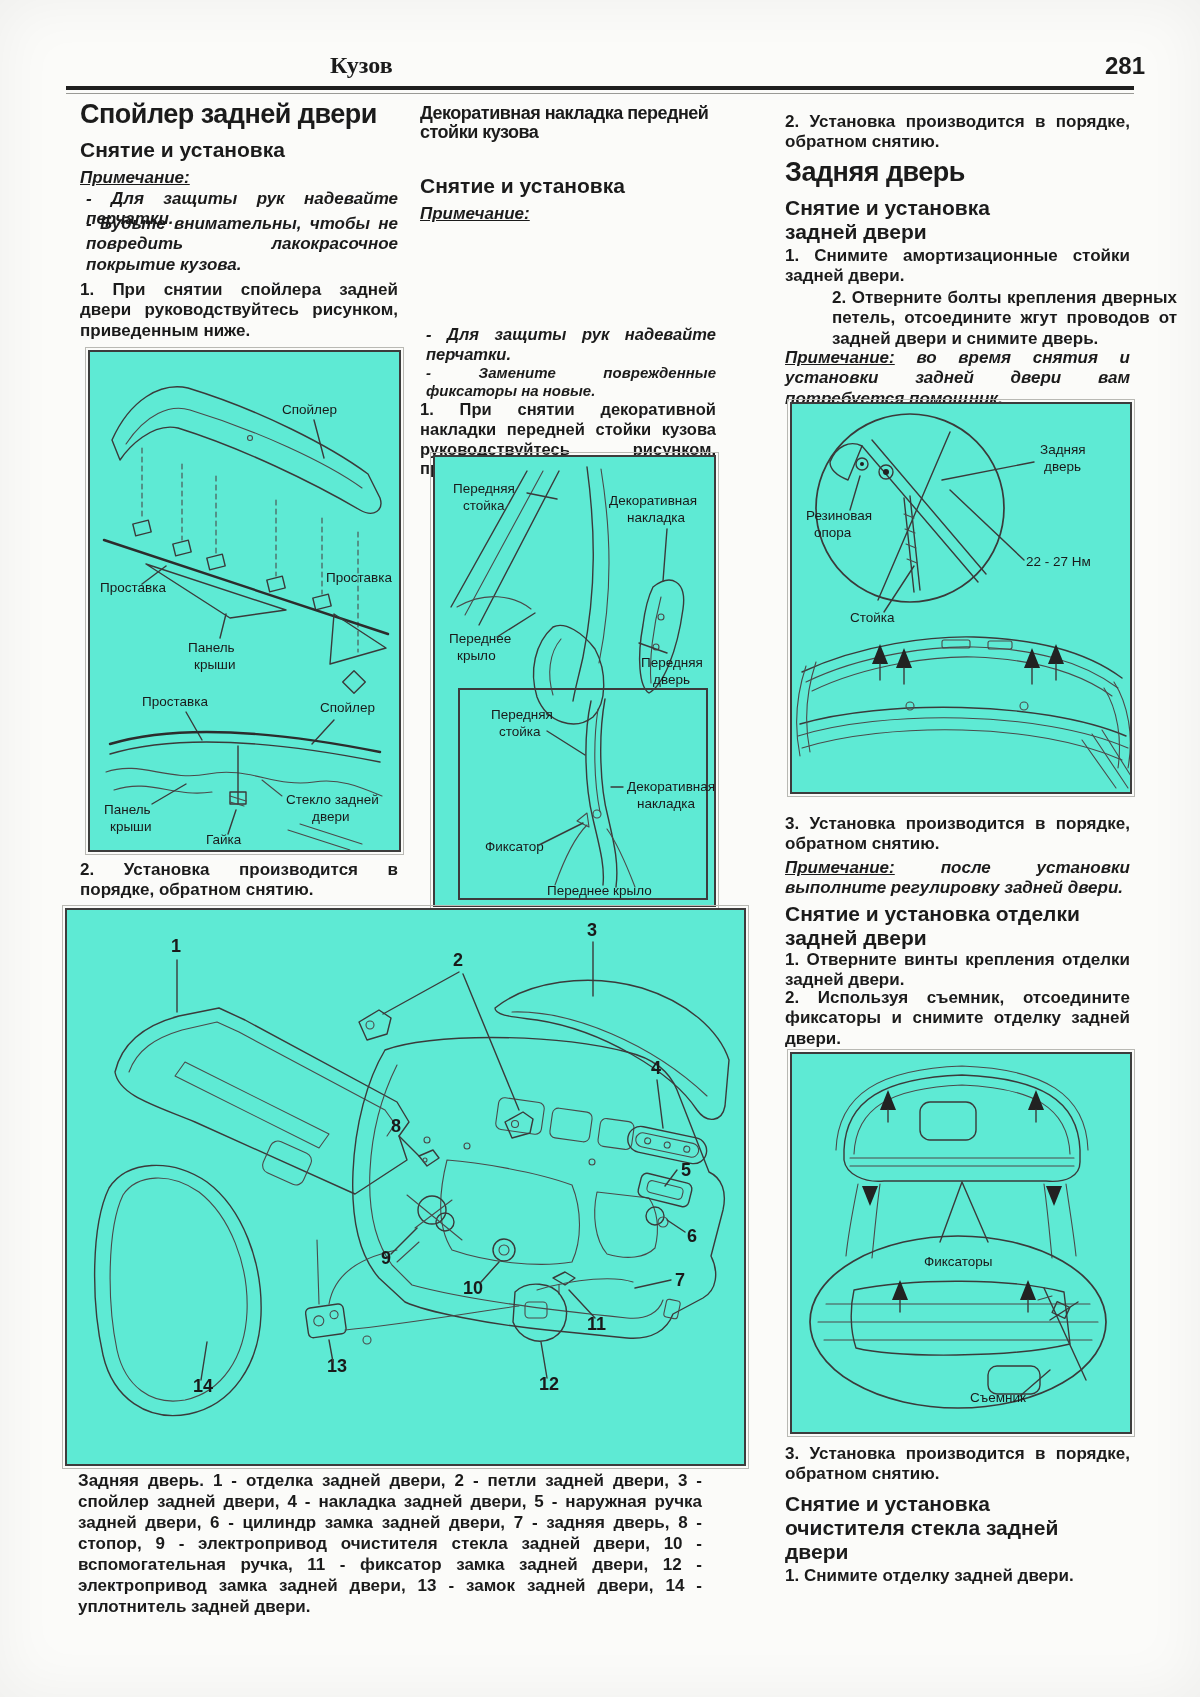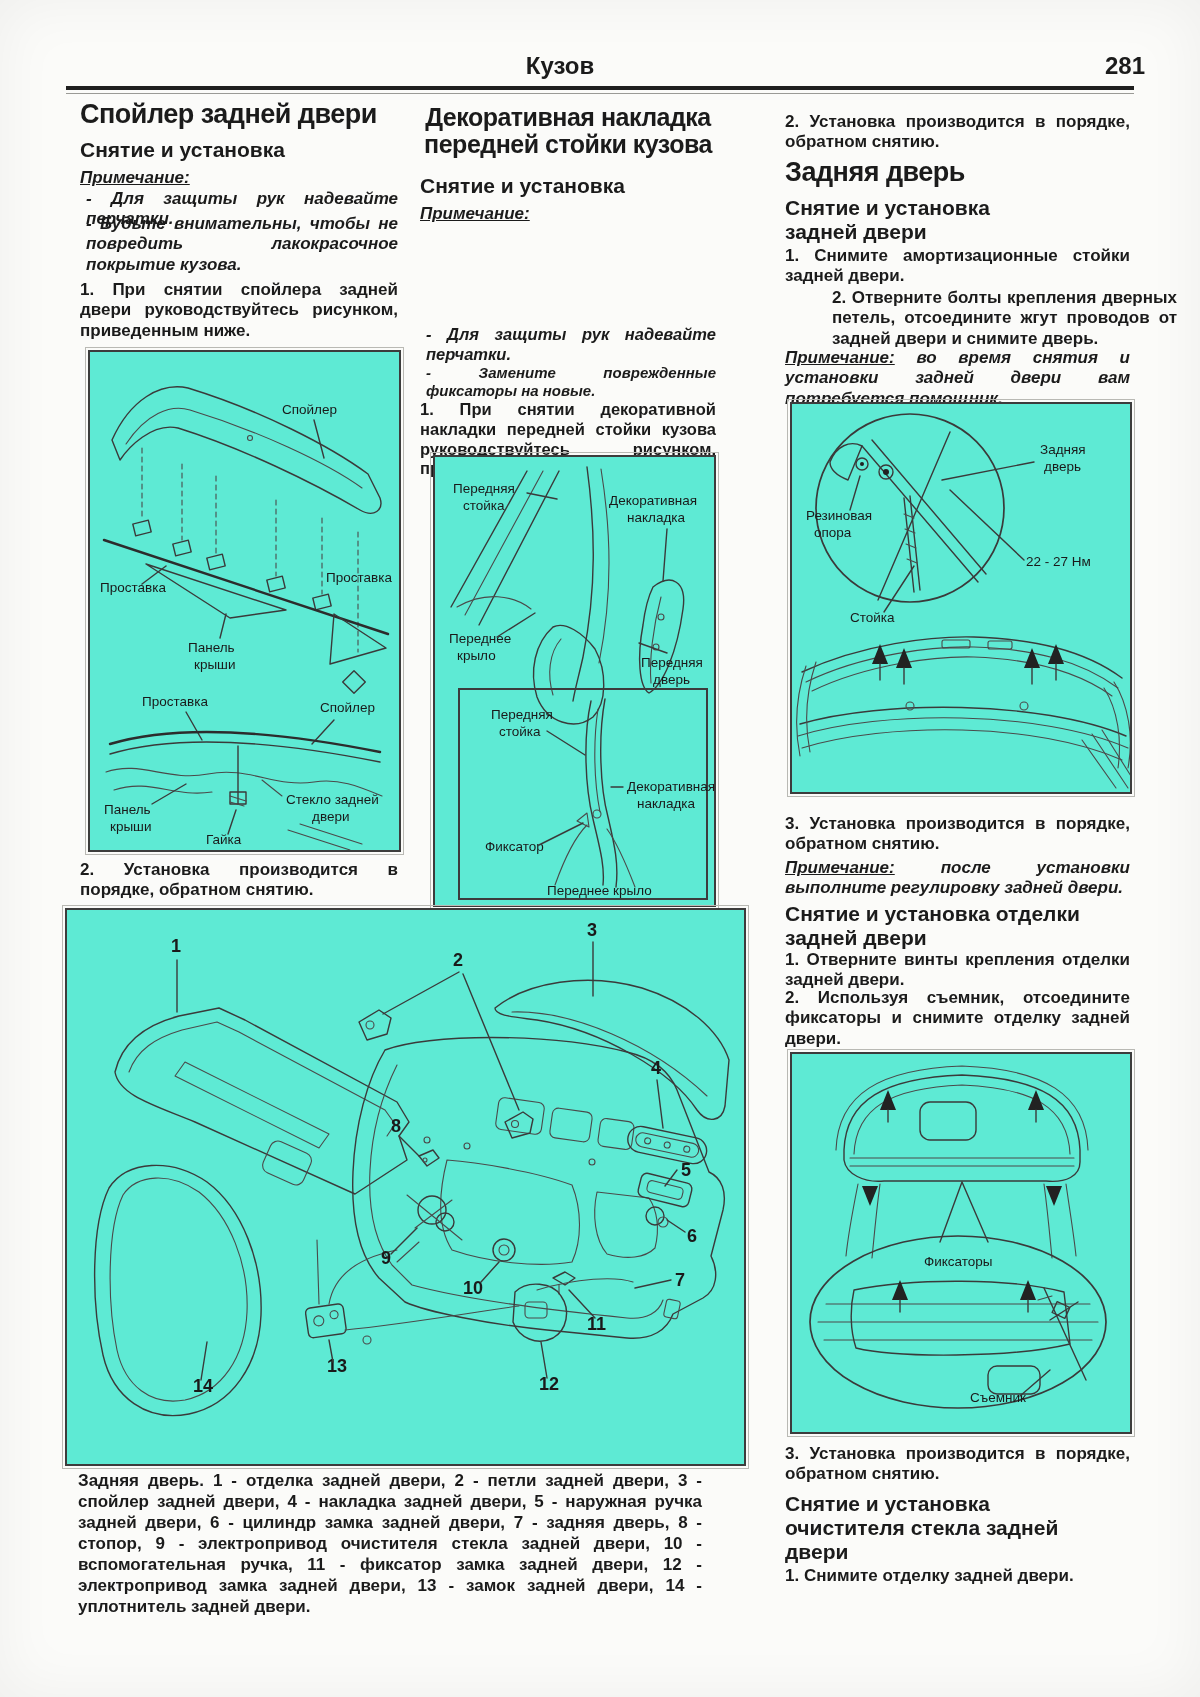--- a/index.html
+++ b/index.html
@@ -5,21 +5,21 @@
   html,body { margin:0; padding:0; background:#d8d8d4; }
   .page {
     position:relative; width:1200px; height:1697px; margin:0 auto;
     background:#fbfbf9; color:#1b1b1b;
     font-family:"Liberation Sans", sans-serif;
     box-shadow: inset 0 0 60px rgba(0,0,0,0.05);
     overflow:hidden;
   }
   .abs { position:absolute;font-weight:bold; }
   .h1 { font-weight:bold; font-size:27px; line-height:1.07; letter-spacing:-0.5px; }
-  .h1s { font-weight:bold; font-size:25px; line-height:1.08; letter-spacing:-0.5px;text-align:center; }
+  .h1s { font-weight:bold; font-size:18px; line-height:1.08; letter-spacing:-0.5px; }
   .h2 { font-weight:bold; font-size:21px; line-height:1.15; }
   .bt { font-size:17px; line-height:1.2; text-align:justify; }
   .note { font-style:italic; }
   .nlab { font-style:italic; text-decoration:underline; }
   .runhead { font-weight:bold; font-size:24px; }
   .rule { background:#1f1f1f; height:4px; }
   .rule2 { background:#9a9a96; height:1px; }
   .fig { position:absolute; background:#5eead4; border:2px solid #3c3c3c; outline:1px solid #b9b9b4; outline-offset:2px; }
   .fig svg { display:block; }
   .fig text { font-family:"Liberation Sans", sans-serif; font-size:13.5px; fill:#1a1a1a; }
@@ -29,21 +29,21 @@
   .lnt { fill:none; stroke:#4a4a4a; stroke-width:1.1; stroke-linecap:round; stroke-linejoin:round; }
   .dsh { stroke-dasharray:5 4; }
   .fl  { fill:#222; stroke:none; }
   .cap { font-weight:bold; font-size:17px; line-height:1.24; text-align:justify; }
 </style>
 </head>
 <body>
 
 <div class="page">
 
-  <div class="abs runhead" style="left:330px; top:52px; width:460px; text-align:center;">Кузов</div>
+  <div class="abs runhead" style="left:330px; top:52px; width:460px; text-align:left;font-family:Liberation Serif, serif;">Кузов</div>
   <div class="abs runhead" style="left:1075px; top:52px; width:70px; text-align:right;">281</div>
   <div class="abs rule" style="left:66px; top:86px; width:1068px;"></div>
   <div class="abs rule2" style="left:66px; top:93px; width:1068px;"></div>
 
   <div class="abs h1" style="left:80px; top:100px; width:318px;">Спойлер задней двери</div>
   <div class="abs h2" style="left:80px; top:138px; width:318px;">Снятие и установка</div>
   <div class="abs bt nlab" style="left:80px; top:168px; width:318px;">Примечание:</div>
   <div class="abs bt note" style="left:86px; top:189px; width:312px;">- Для защиты рук надевайте перчатки.</div>
   <div class="abs bt note" style="left:86px; top:214px; width:312px;">- Будьте внимательны, чтобы не повредить лакокрасочное покрытие кузова.</div>
   <div class="abs bt" style="left:80px; top:280px; width:318px;">1. При снятии спойлера задней двери руководствуйтесь рисунком, приведенным ниже.</div>

